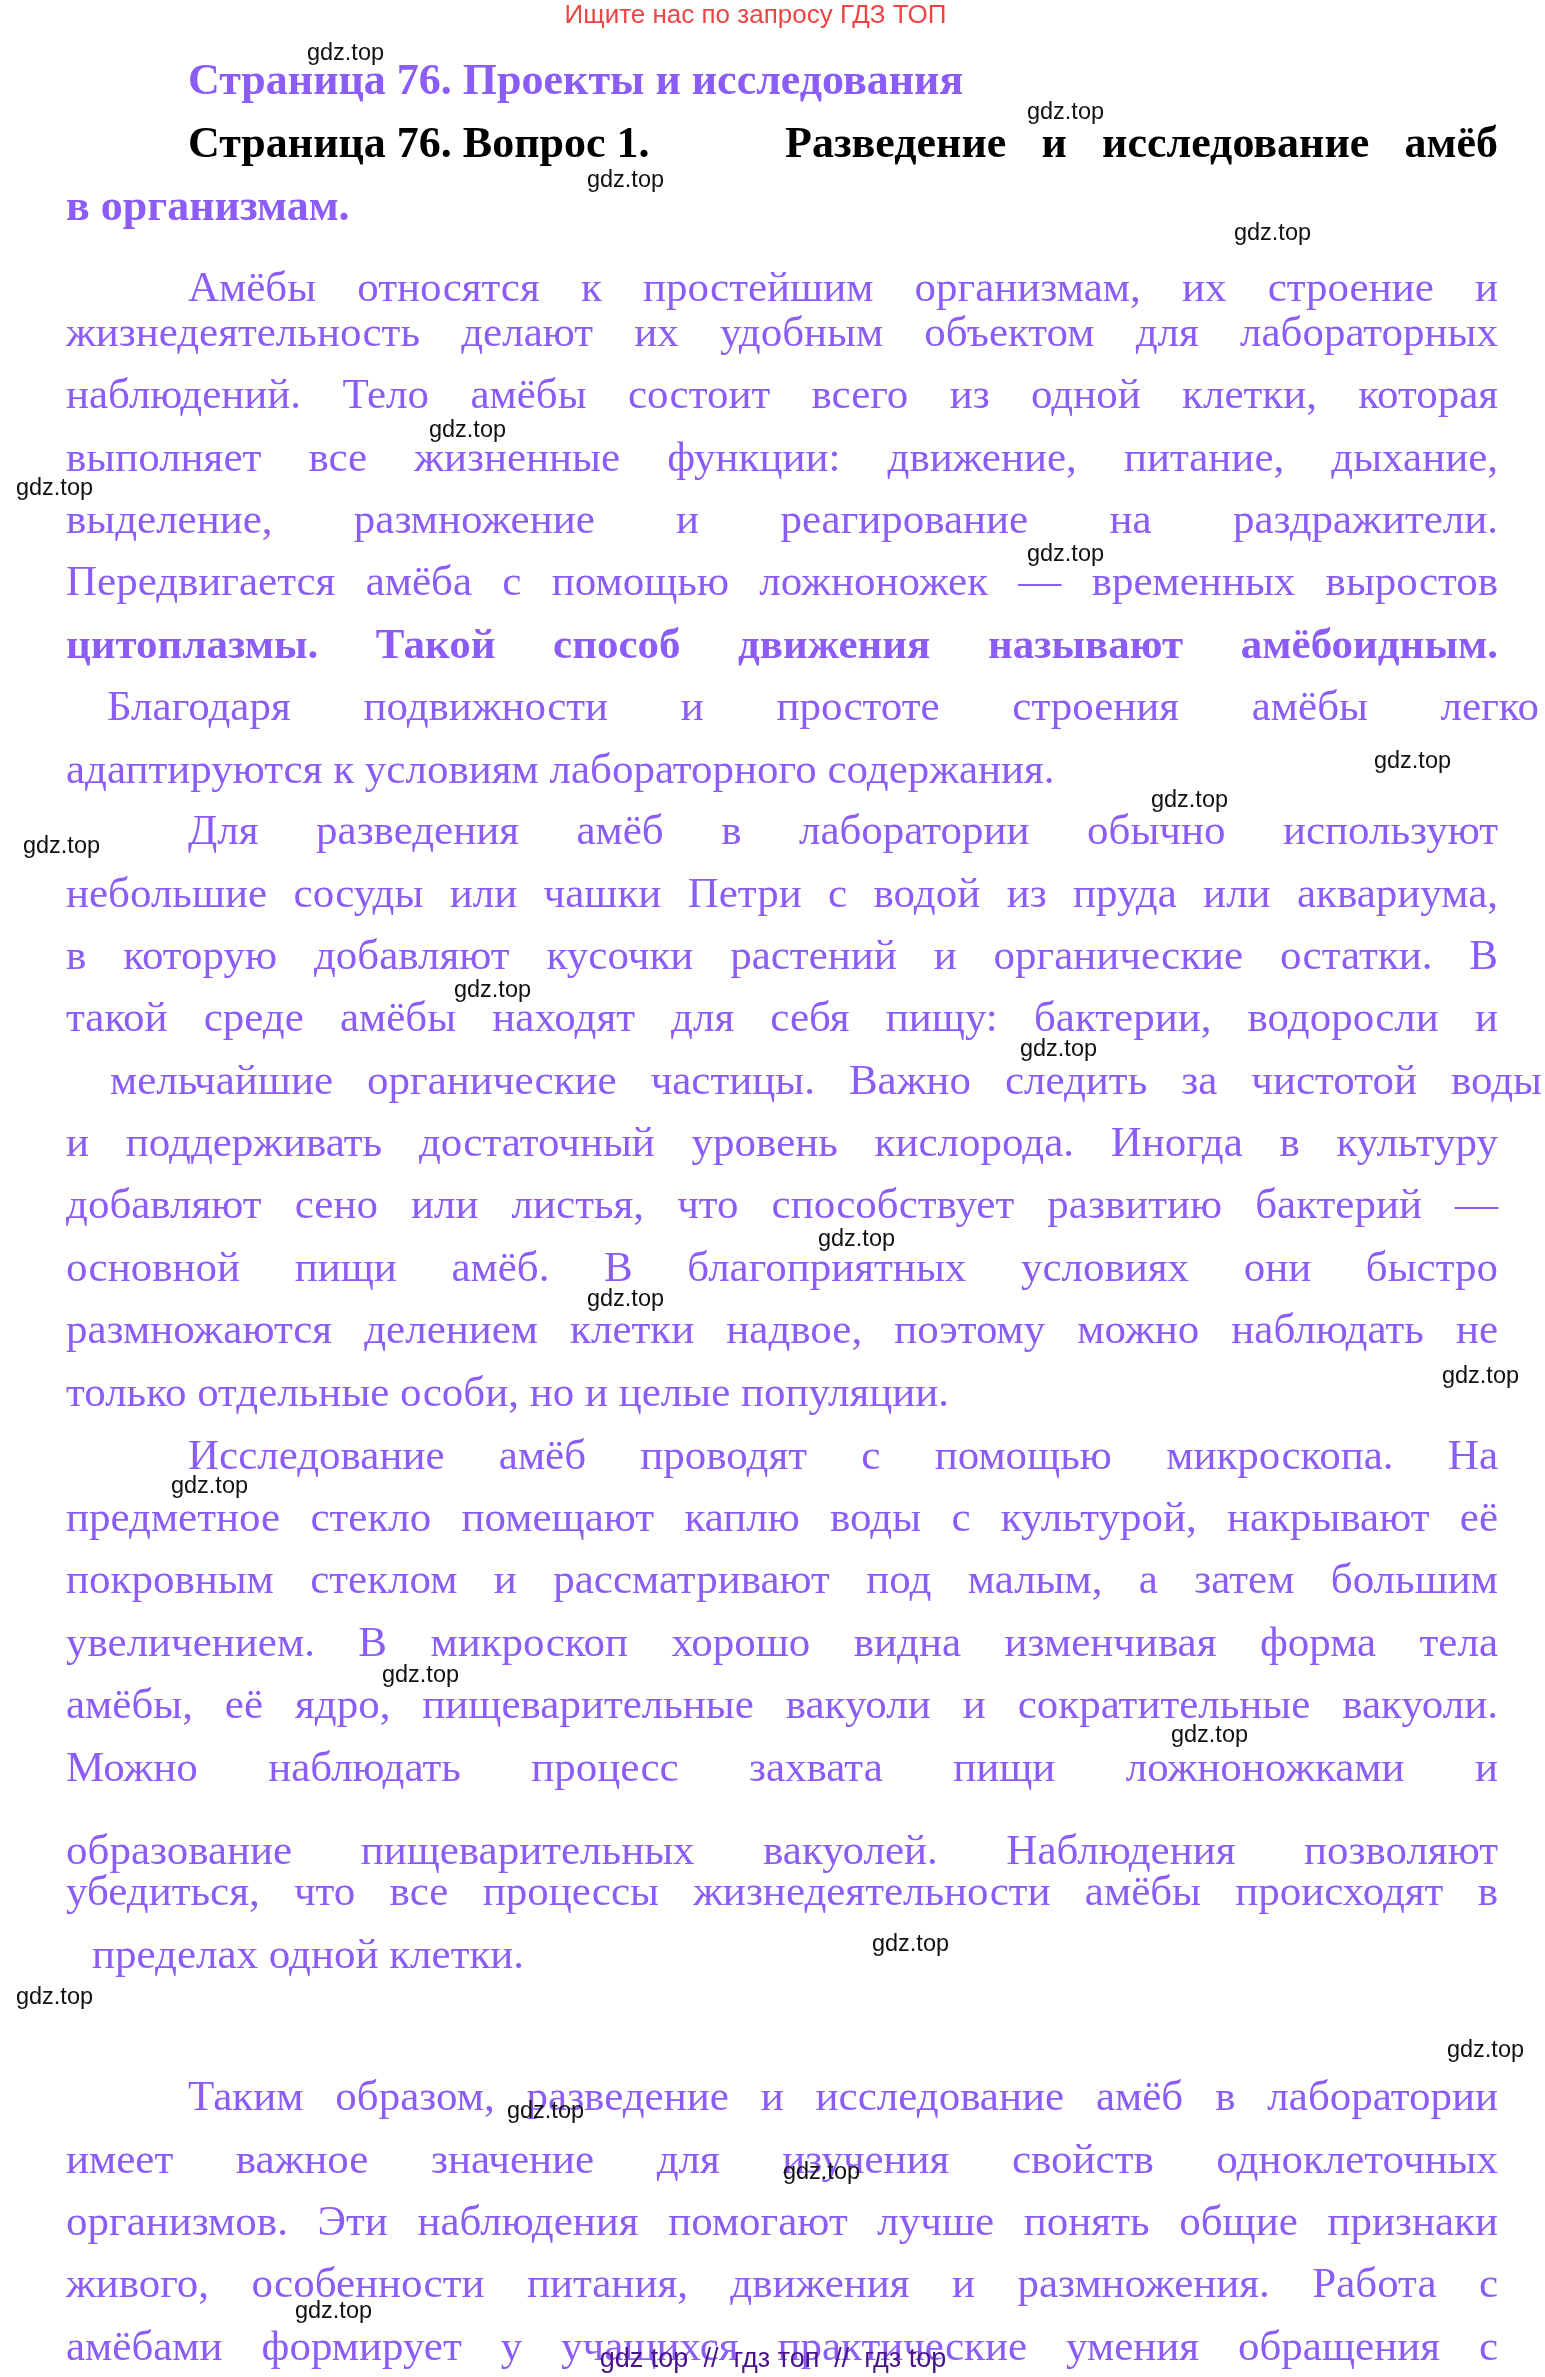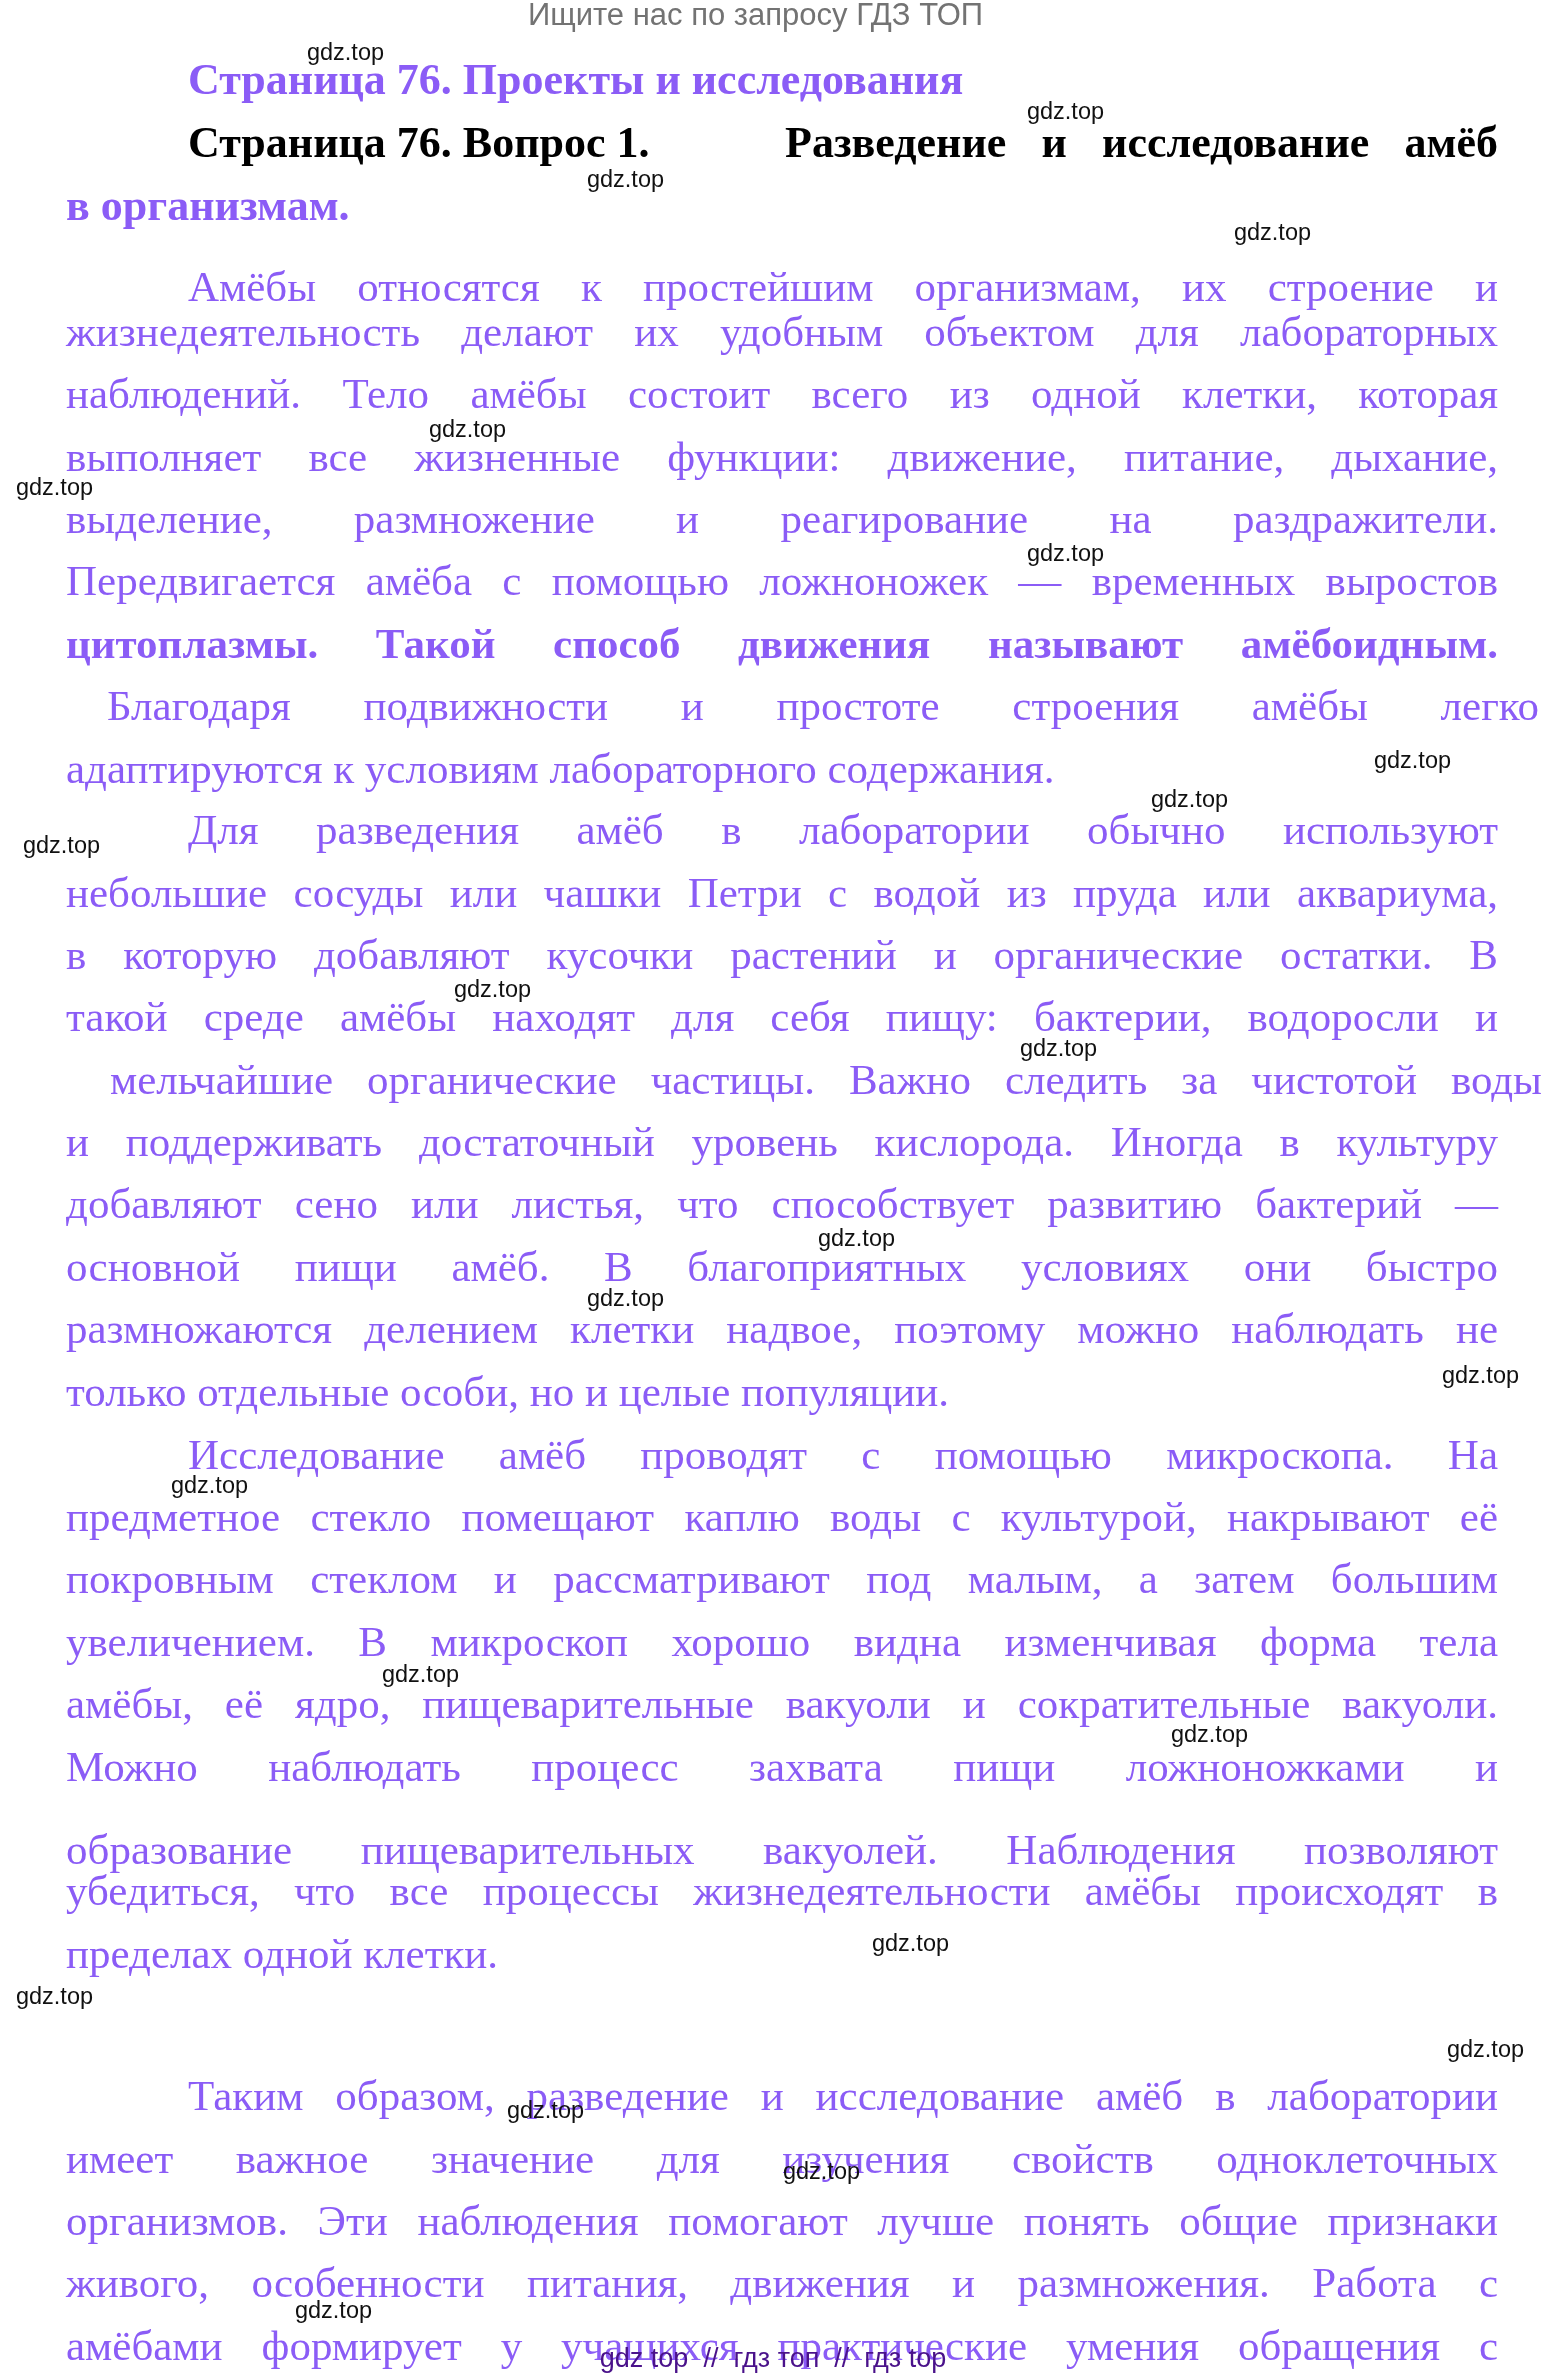--- a/index.html
+++ b/index.html
@@ -1,21 +1,21 @@
 <!DOCTYPE html>
 <html style="font-size:13px"><head>
 <meta charset="utf-8">
 <style>
   html, body { margin: 0; padding: 0; background: #ffffff; }
   body { width: 1546px; height: 2377px; position: relative; overflow: hidden; }
   .top-banner {
     position: absolute; left: 0; top: 0; width: 1511px; height: 31px;
     text-align: center; line-height: 29px;
-    font-family: "Liberation Sans", sans-serif; font-size: 31px;
-    color: #737373;
+    font-family: "Liberation Sans", sans-serif; font-size: 26px;
+    color: #ef4444;
   }
   .footer-banner {
     position: absolute; left: 0; top: 2340px; width: 1546px; height: 36px;
     text-align: center; line-height: 36px;
     font-family: "Liberation Sans", sans-serif; font-size: 27px;
     color: #4a128a; white-space: pre;
   }
   .line {
     position: absolute; left: 66px; width: 1432px; height: 62px; line-height: 62px;
     font-family: "Liberation Serif", serif; font-size: 43px; color: #8b5cf6;
@@ -72,21 +72,21 @@
     </div>
     <div>
       <div class="line indent" style="top: 1424px;">Исследование амёб проводят с помощью микроскопа. На</div>
       <div class="line" style="top: 1486px;">предметное стекло помещают каплю воды с культурой, накрывают её</div>
       <div class="line" style="top: 1548px;">покровным стеклом и рассматривают под малым, а затем большим</div>
       <div class="line" style="top: 1611px;">увеличением. В микроскоп хорошо видна изменчивая форма тела</div>
       <div class="line" style="top: 1673px;">амёбы, её ядро, пищеварительные вакуоли и сократительные вакуоли.</div>
       <div class="line" style="top: 1736px;">Можно наблюдать процесс захвата пищи ложноножками и</div>
       <div class="line" style="top: 1798px; margin-top: 21px;">образование пищеварительных вакуолей. Наблюдения позволяют</div>
       <div class="line" style="top: 1860px;">убедиться, что все процессы жизнедеятельности амёбы происходят в</div>
-      <div class="line last" style="top: 1923px;">пределах одной клетки.</div>
+      <div class="line last" style="top: 1923px; margin-left: 26px;">пределах одной клетки.</div>
     </div>
     <div>
       <div class="line indent" style="top: 2065px;">Таким образом, разведение и исследование амёб в лаборатории</div>
       <div class="line" style="top: 2128px;">имеет важное значение для изучения свойств одноклеточных</div>
       <div class="line" style="top: 2190px;">организмов. Эти наблюдения помогают лучше понять общие признаки</div>
       <div class="line" style="top: 2252px;">живого, особенности питания, движения и размножения. Работа с</div>
       <div class="line" style="top: 2315px;">амёбами формирует у учащихся практические умения обращения с</div>
     </div>
   </div>
 

